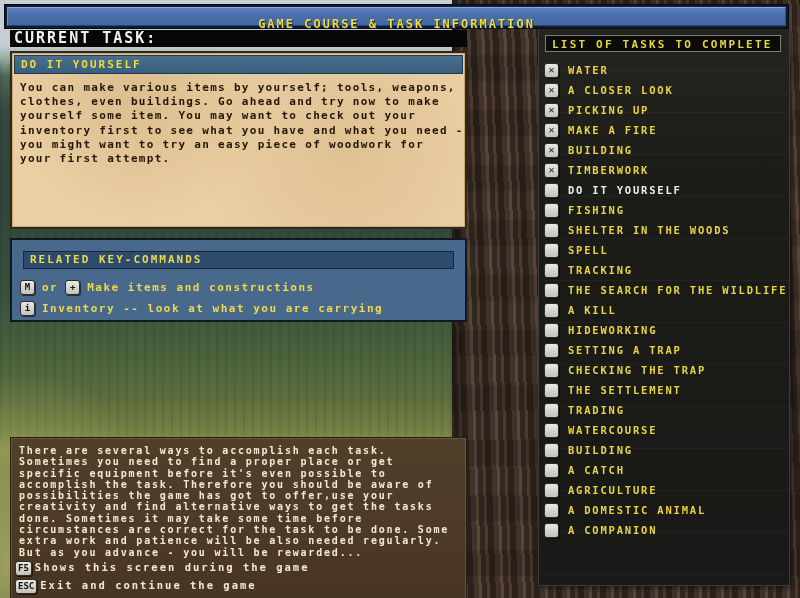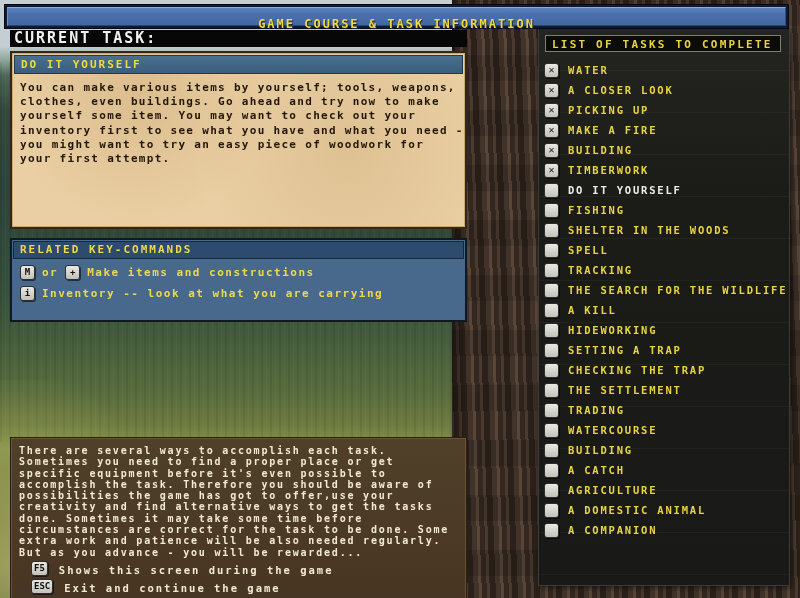--- a/index.html
+++ b/index.html
@@ -49,39 +49,39 @@
     border:2px solid #33261a;box-shadow:inset 0 0 0 1px #c9a871;box-sizing:border-box;}
   .diy-header{margin:2px;height:17px;line-height:17px;padding-left:6px;
     background:linear-gradient(180deg,#49708f,#3a5d7d);border:1px solid #1e3a55;
     color:#f0dc3c;font-size:11px;letter-spacing:2px;}
   .diy-body{padding:5px 8px;color:#241708;font-size:11px;line-height:14.2px;
     letter-spacing:1.3px;white-space:pre;}
 
   
   .keys-panel{position:absolute;left:10px;top:238px;width:457px;height:84px;z-index:4;
     background:#48698b;border:2px solid #101820;box-sizing:border-box;}
-  .keys-header{margin:1px;height:16px;line-height:16px;padding-left:6px;
+  .keys-header{margin:11px;height:16px;line-height:16px;padding-left:6px;
     background:#2c4b6d;border:1px solid #15293d;color:#ecd94c;
     font-size:11px;letter-spacing:2px;}
   .key-row{display:flex;align-items:center;gap:7px;margin:6px 0 0 8px;
     color:#ecd94c;font-size:11px;letter-spacing:1.5px;}
 
   .key{display:inline-block;min-width:9px;height:13px;line-height:13px;padding:0 2px;
     background:linear-gradient(180deg,#e9e9e3,#c2c2ba);border:1px solid #2e2e2e;
     border-radius:3px;color:#111;font-size:9px;font-weight:bold;text-align:center;
     letter-spacing:0;box-shadow:1px 1px 0 rgba(0,0,0,.55);}
 
   
   .info-panel{position:absolute;left:10px;top:437px;width:457px;height:201px;z-index:4;
     background:linear-gradient(180deg,#50402a,#4a3824 60%,#443322);
     border:1px solid #2a1d12;box-shadow:inset 0 0 0 1px rgba(130,105,70,.5);
     box-sizing:border-box;color:#f2ead2;}
   .info-text{padding:7px 8px 0;font-size:10px;line-height:11.3px;
     letter-spacing:1.8px;white-space:pre;}
-  .shortcut-row{display:flex;align-items:flex-end;gap:11px;margin:3px 0 0 20px;
+  .shortcut-row{display:flex;align-items:flex-start;gap:3px;margin:3px 0 0 4px;
     font-size:10.5px;letter-spacing:2px;color:#f2ead2;}
 
   
   .tasks-panel{position:absolute;left:538px;top:28px;width:252px;height:558px;z-index:4;
     background:
       repeating-linear-gradient(180deg,transparent 0 41px,rgba(255,255,255,.035) 41px 42px),
       linear-gradient(180deg,#242420,#1b1b18 30%,#191917);
     border:1px solid #3c3c36;box-shadow:2px 2px 5px rgba(0,0,0,.5);box-sizing:border-box;}
   .tasks-header{position:absolute;left:6px;top:6px;width:236px;height:17px;
     line-height:17px;padding-left:6px;box-sizing:border-box;

